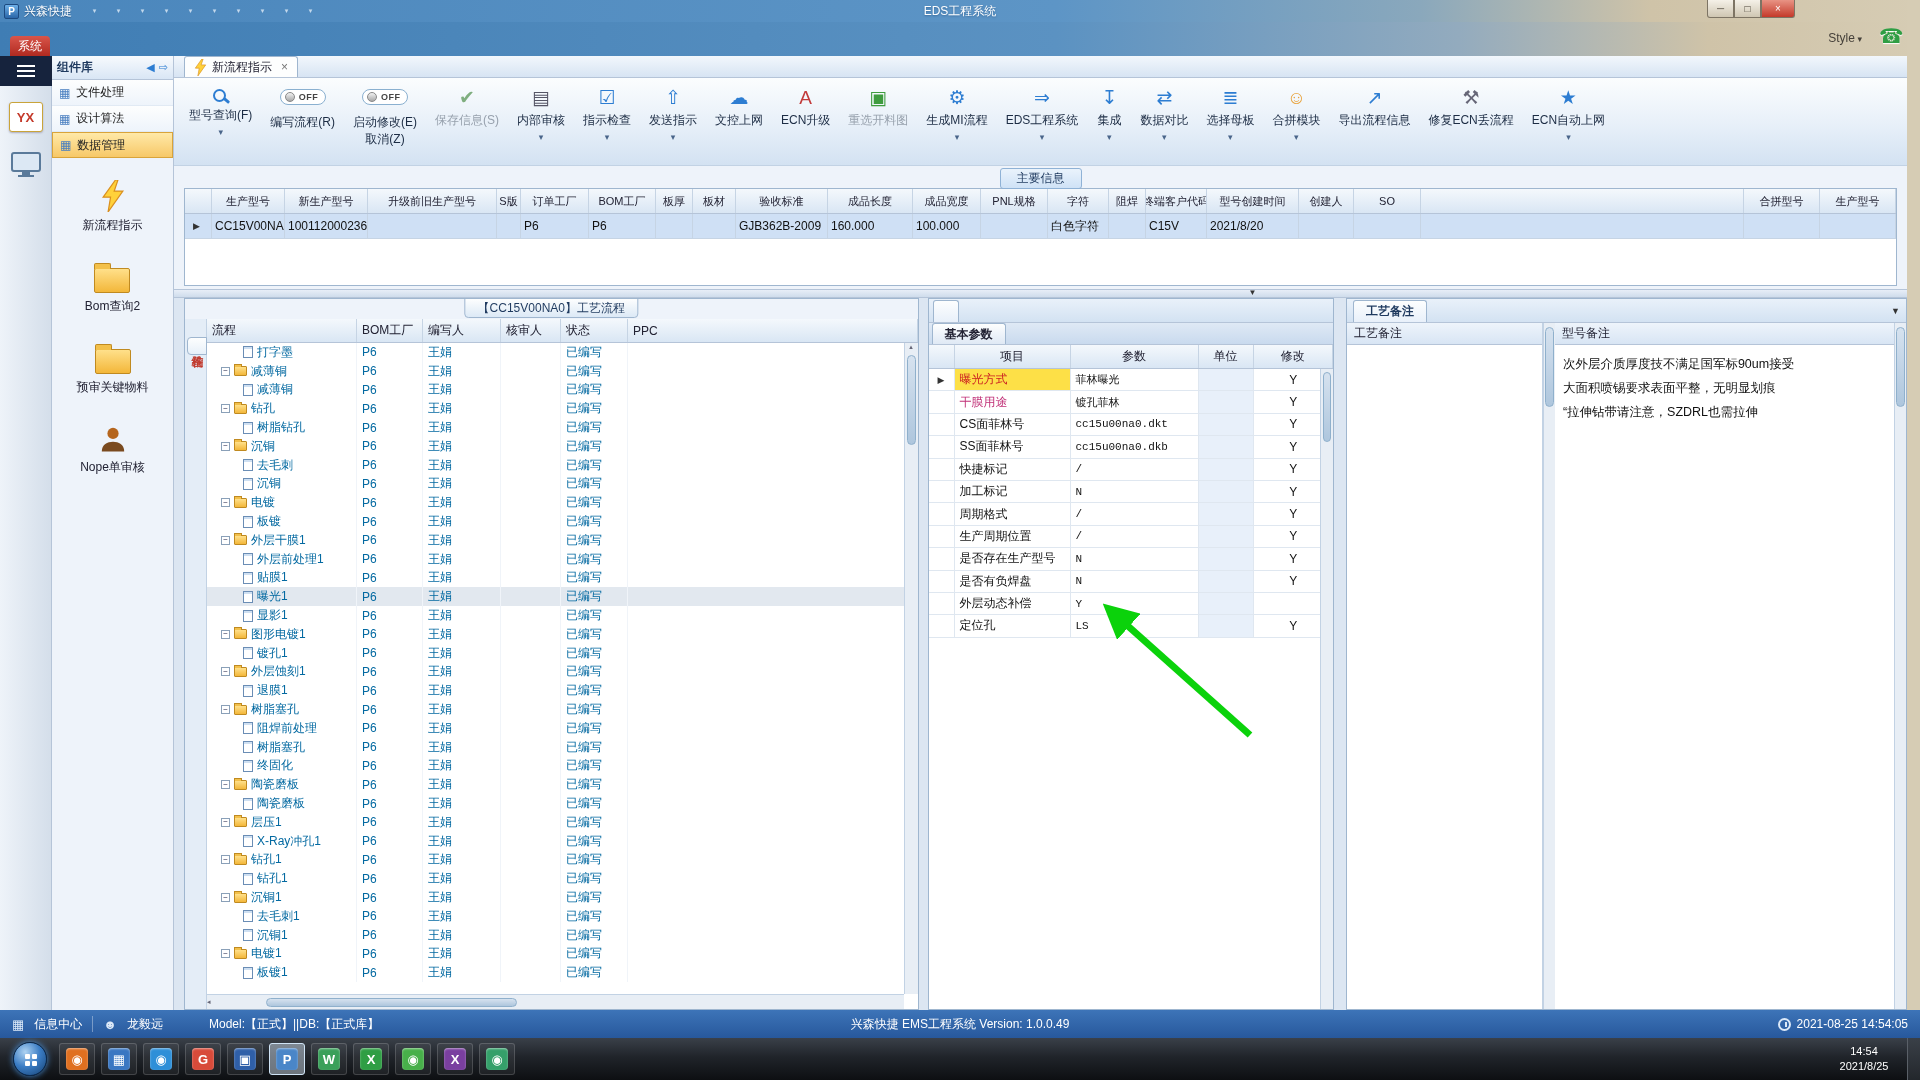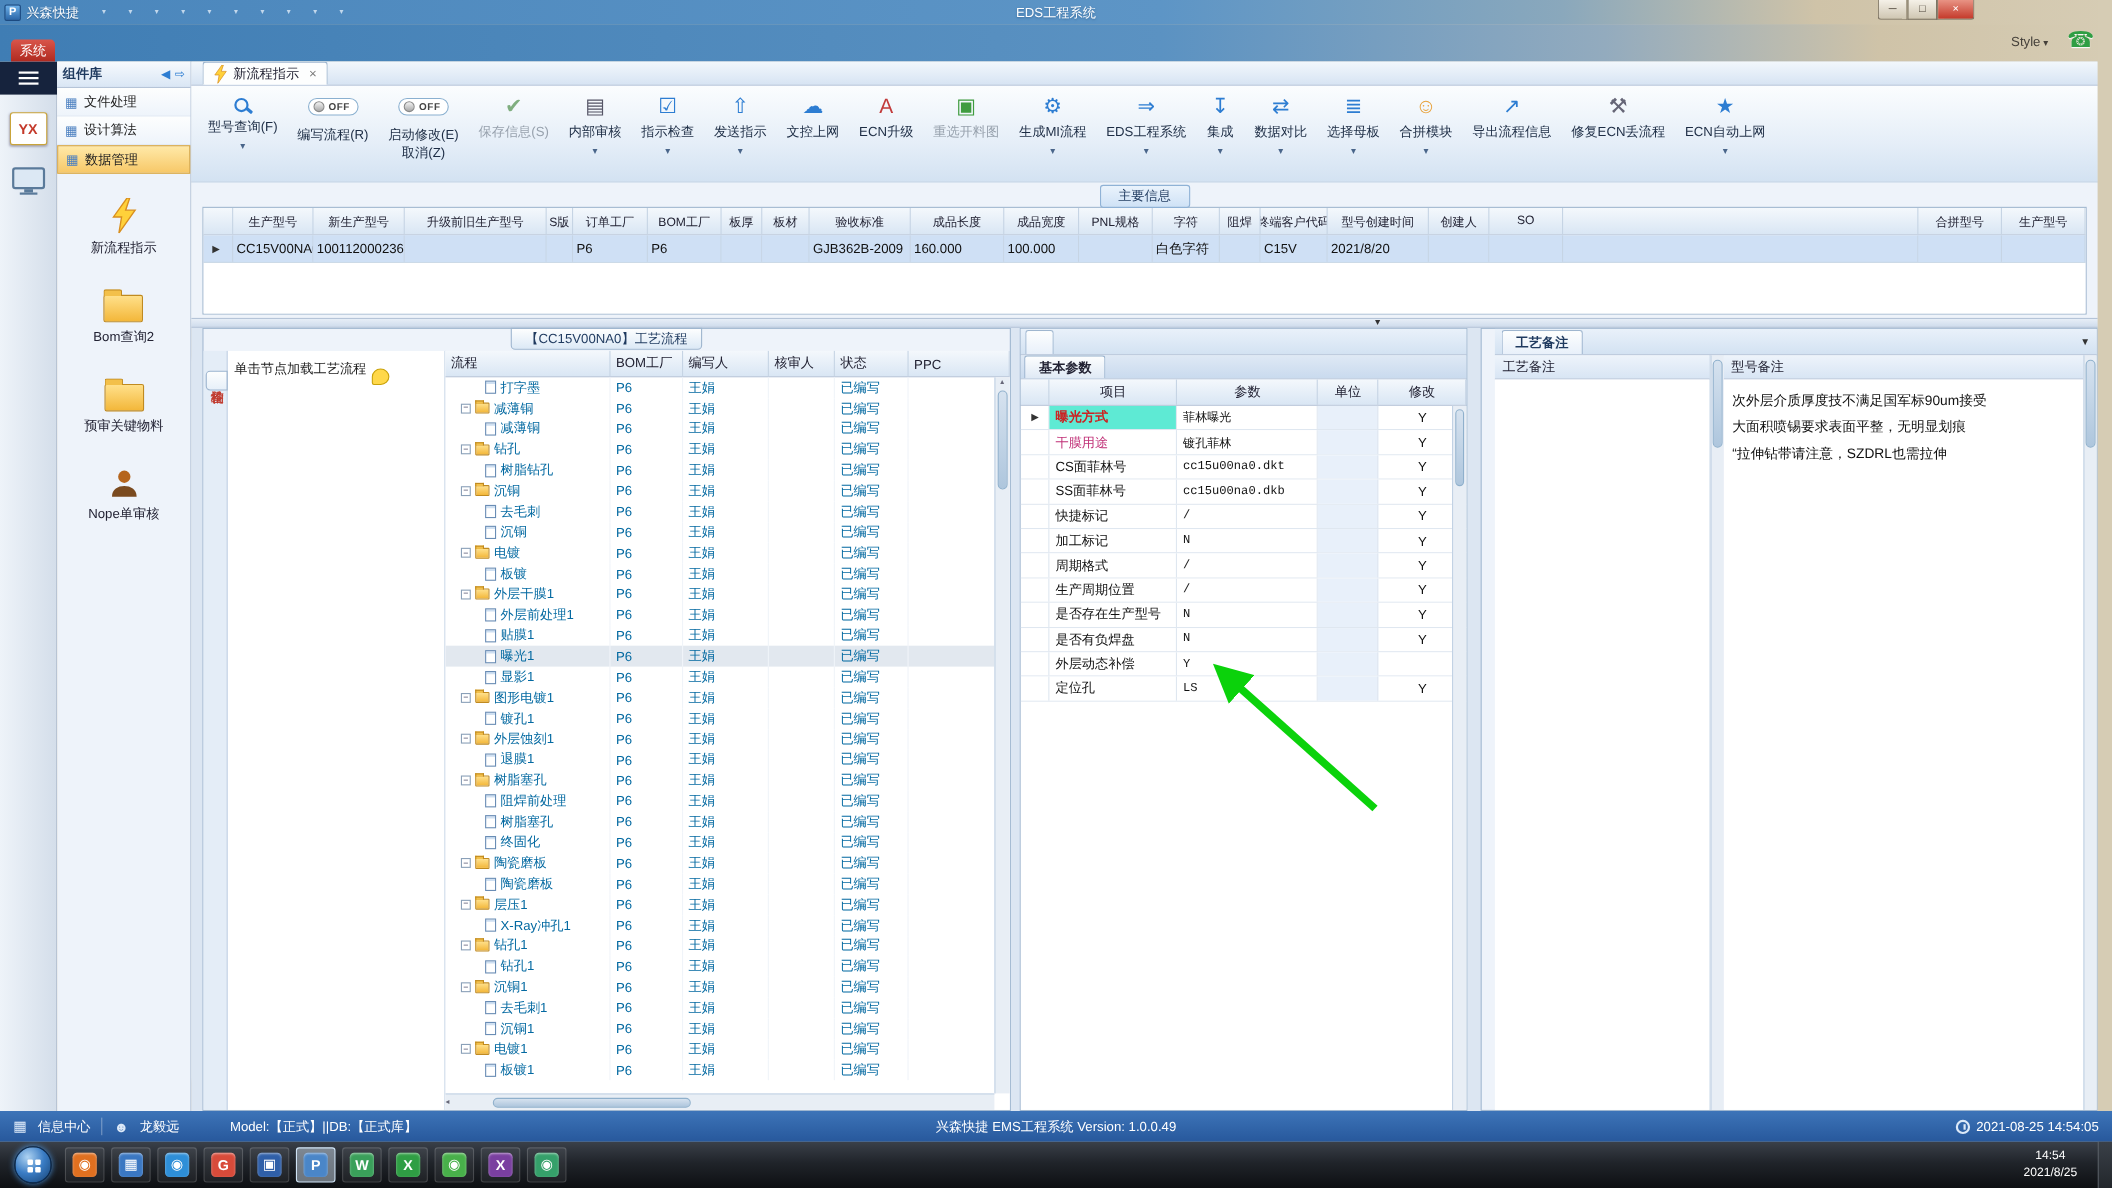--- a/index.html
+++ b/index.html
@@ -172,28 +172,28 @@
   .phost .ph:nth-child(1){width:116px}.phost .ph:nth-child(2){width:128px}
   .phost .ph:nth-child(3){width:55px}.phost .ph:nth-child(4){flex:1}
   .prow{display:flex;height:22.4px;background:#fff;border-bottom:1px solid #dfe7f0;color:#111;}
   .prow .p-sel{width:26px;flex:none;border-right:1px solid #dfe7f0;display:flex;align-items:center;justify-content:center;font-size:9px;color:#333;}
   .p-item{width:116px;flex:none;display:flex;align-items:center;padding:0 5px;border-right:1px solid #dfe7f0;overflow:hidden;white-space:nowrap;}
   .p-value{width:128px;flex:none;display:flex;align-items:center;padding:0 5px;border-right:1px solid #dfe7f0;overflow:hidden;white-space:nowrap;font-family:"Liberation Mono","DejaVu Sans Mono",monospace;font-size:11px;}
   .p-unit{width:55px;flex:none;background:#e8f0fa;border-right:1px solid #dfe7f0;}
   .p-mod{flex:1;display:flex;align-items:center;justify-content:center;}
   .prow.red .p-item{color:#cc2222;}
   .prow.magenta .p-item{color:#c03077;}
-  .prow.sel .p-item{background:#5eead4;font-weight:bold;}
+  .prow.sel .p-item{background:#fde047;}
   .prow.sel .p-sel::before{content:"▶";}
   .p2-rest{flex:1;background:#fff;}
   .p2 .vscroll2{position:absolute;right:0;top:70px;bottom:0;width:13px;background:#e8eef5;border-left:1px solid #c2d2e4;}
   .vthumb2{margin:3px 2px;height:70px;background:linear-gradient(#d6e2ef,#aec6dd);border:1px solid #8fb0cc;border-radius:5px;}
 
   
-  .p3{width:566px;display:flex;flex-direction:column;background:#eef3fa;border:1px solid #9fb6cf;padding-left:12px;}
+  .p3{width:566px;display:flex;flex-direction:column;background:#eef3fa;border:1px solid #9fb6cf;}
   .p3-tabstrip{height:24px;display:flex;align-items:flex-end;background:linear-gradient(#e9f1fa,#d3e2f2);border-bottom:1px solid #b5c4d8;padding:0 6px 0 6px;}
   .p3-collapse{margin-left:auto;font-size:9px;color:#333;align-self:center;cursor:pointer;}
   .p3-body{flex:1;display:flex;}
   .note-col1{width:196px;display:flex;flex-direction:column;border-right:1px solid #c2d2e4;}
   .note-col2{flex:1;display:flex;flex-direction:column;}
   .note-head{height:22px;background:linear-gradient(#eef4fb,#d8e5f4);border-bottom:1px solid #b5c4d8;display:flex;align-items:center;padding:0 7px;color:#223;}
   .note-body{flex:1;background:#fff;padding:7px 8px;line-height:24px;color:#111;font-size:12.5px;}
   .vtrack{width:12px;background:#e8eef5;border-left:1px solid #c2d2e4;position:relative;}
   .vtrack .vthumb{position:absolute;top:4px;left:1px;right:1px;height:80px;margin:0;}
 
@@ -501,26 +501,20 @@
         <span class="vmark">▼</span>
       </div>
 
     <div class="panels">
 
       <div class="p1">
         <div class="p1-titletab">【CC15V00NA0】工艺流程</div>
         <div class="p1-body">
           <div class="devstrip">
             <div class="devtab">设备结构</div>
-          </div>
-          <div class="hint-panel">
-            <div class="hint-row">
-              <span>单击节点加载工艺流程</span>
-              <span class="bubble"></span>
-            </div>
           </div>
           <div class="tree-wrap">
             <div class="tree-head">
                 <div class="th">流程</div>
                 <div class="th">BOM工厂</div>
                 <div class="th">编写人</div>
                 <div class="th">核审人</div>
                 <div class="th">状态</div>
                 <div class="th">PPC</div>
               </div>

